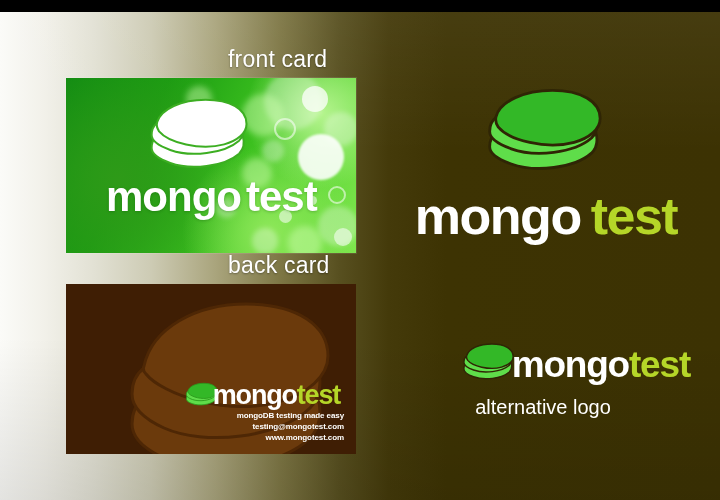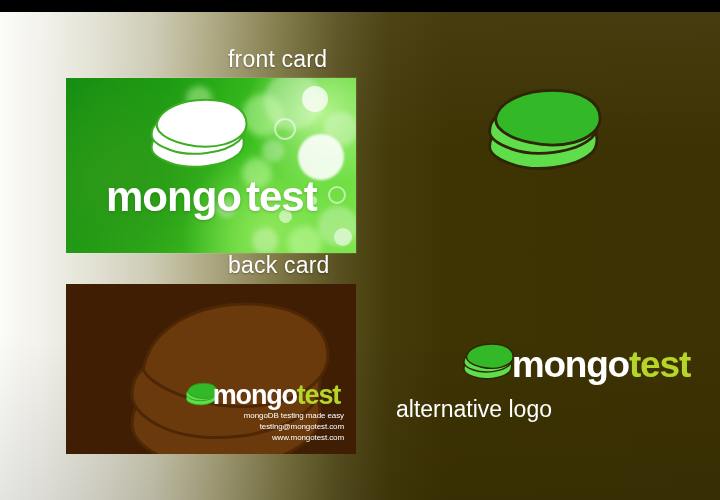--- a/index.html
+++ b/index.html
@@ -130,21 +130,21 @@
     font-weight: 700;
     letter-spacing: -1.2px;
     color: #ffffff;
     position: relative;
     left: -4px;
   }
   #back-word .t { color: #b5d628; }
   .back-line {
     color: #ffffff;
     font-size: 8px;
-    font-weight: 400;
+    font-weight: 700;
     letter-spacing: -0.1px;
     margin-top: 3px;
   }
 
   
   #principal {
     left: 396px; top: 74px;
     width: 300px;
     text-align: center;
   }
@@ -192,24 +192,24 @@
     font-weight: 700;
     letter-spacing: -1.2px;
     color: #ffffff;
     line-height: 1;
     position: relative;
     z-index: 1;
   }
   #alt-word .t { color: #b5d628; }
   #alt-sub {
     margin-top: 10px;
-    font-size: 23px;
+    font-size: 20px;
     font-weight: 400;
     color: #ffffff;
-    text-align: left;
+    text-align: center;
     padding-right: 6px;
   }
 </style>
 </head>
 <body>
 
 <div id="stage">
 
   <div class="caption" id="cap-front">front card</div>
 
@@ -286,20 +286,23 @@
   <div class="layer" id="principal">
     <div id="principal-icon">
       <svg viewBox="0 0 120 86" xmlns="http://www.w3.org/2000/svg">
         <g stroke="#2f2505" stroke-width="2.6" stroke-linejoin="round">
           <path fill="#5fdd4a" d="M8 56 C8 50 10 46 14 43 L106 43 C108 50 107 57 102 62 C86 76 50 80 28 72 C14 67 8 62 8 56 Z"></path>
           <path fill="#5fdd4a" d="M8 42 C8 36 10 32 14 29 L106 29 C108 36 107 43 102 48 C86 62 50 66 28 58 C14 53 8 48 8 42 Z"></path>
           <path fill="#33b827" d="M14 28 C18 14 40 4 66 4 C92 4 110 14 110 30 C110 40 100 48 86 52 C60 59 26 50 16 38 C14 35 13 31 14 28 Z"></path>
         </g>
       </svg>
     </div>
+    <div id="principal-word">
+      <span>mongo</span><span class="t">test</span>
+    </div>
   </div>
 
   <div class="layer" id="alternative">
     <div id="alt-row">
       <div id="alt-icon">
         <svg viewBox="0 0 120 86" xmlns="http://www.w3.org/2000/svg">
           <g stroke="#2f2505" stroke-width="3" stroke-linejoin="round">
             <path fill="#5fdd4a" d="M8 56 C8 50 10 46 14 43 L106 43 C108 50 107 57 102 62 C86 76 50 80 28 72 C14 67 8 62 8 56 Z"></path>
             <path fill="#5fdd4a" d="M8 42 C8 36 10 32 14 29 L106 29 C108 36 107 43 102 48 C86 62 50 66 28 58 C14 53 8 48 8 42 Z"></path>
             <path fill="#33b827" d="M14 28 C18 14 40 4 66 4 C92 4 110 14 110 30 C110 40 100 48 86 52 C60 59 26 50 16 38 C14 35 13 31 14 28 Z"></path>

